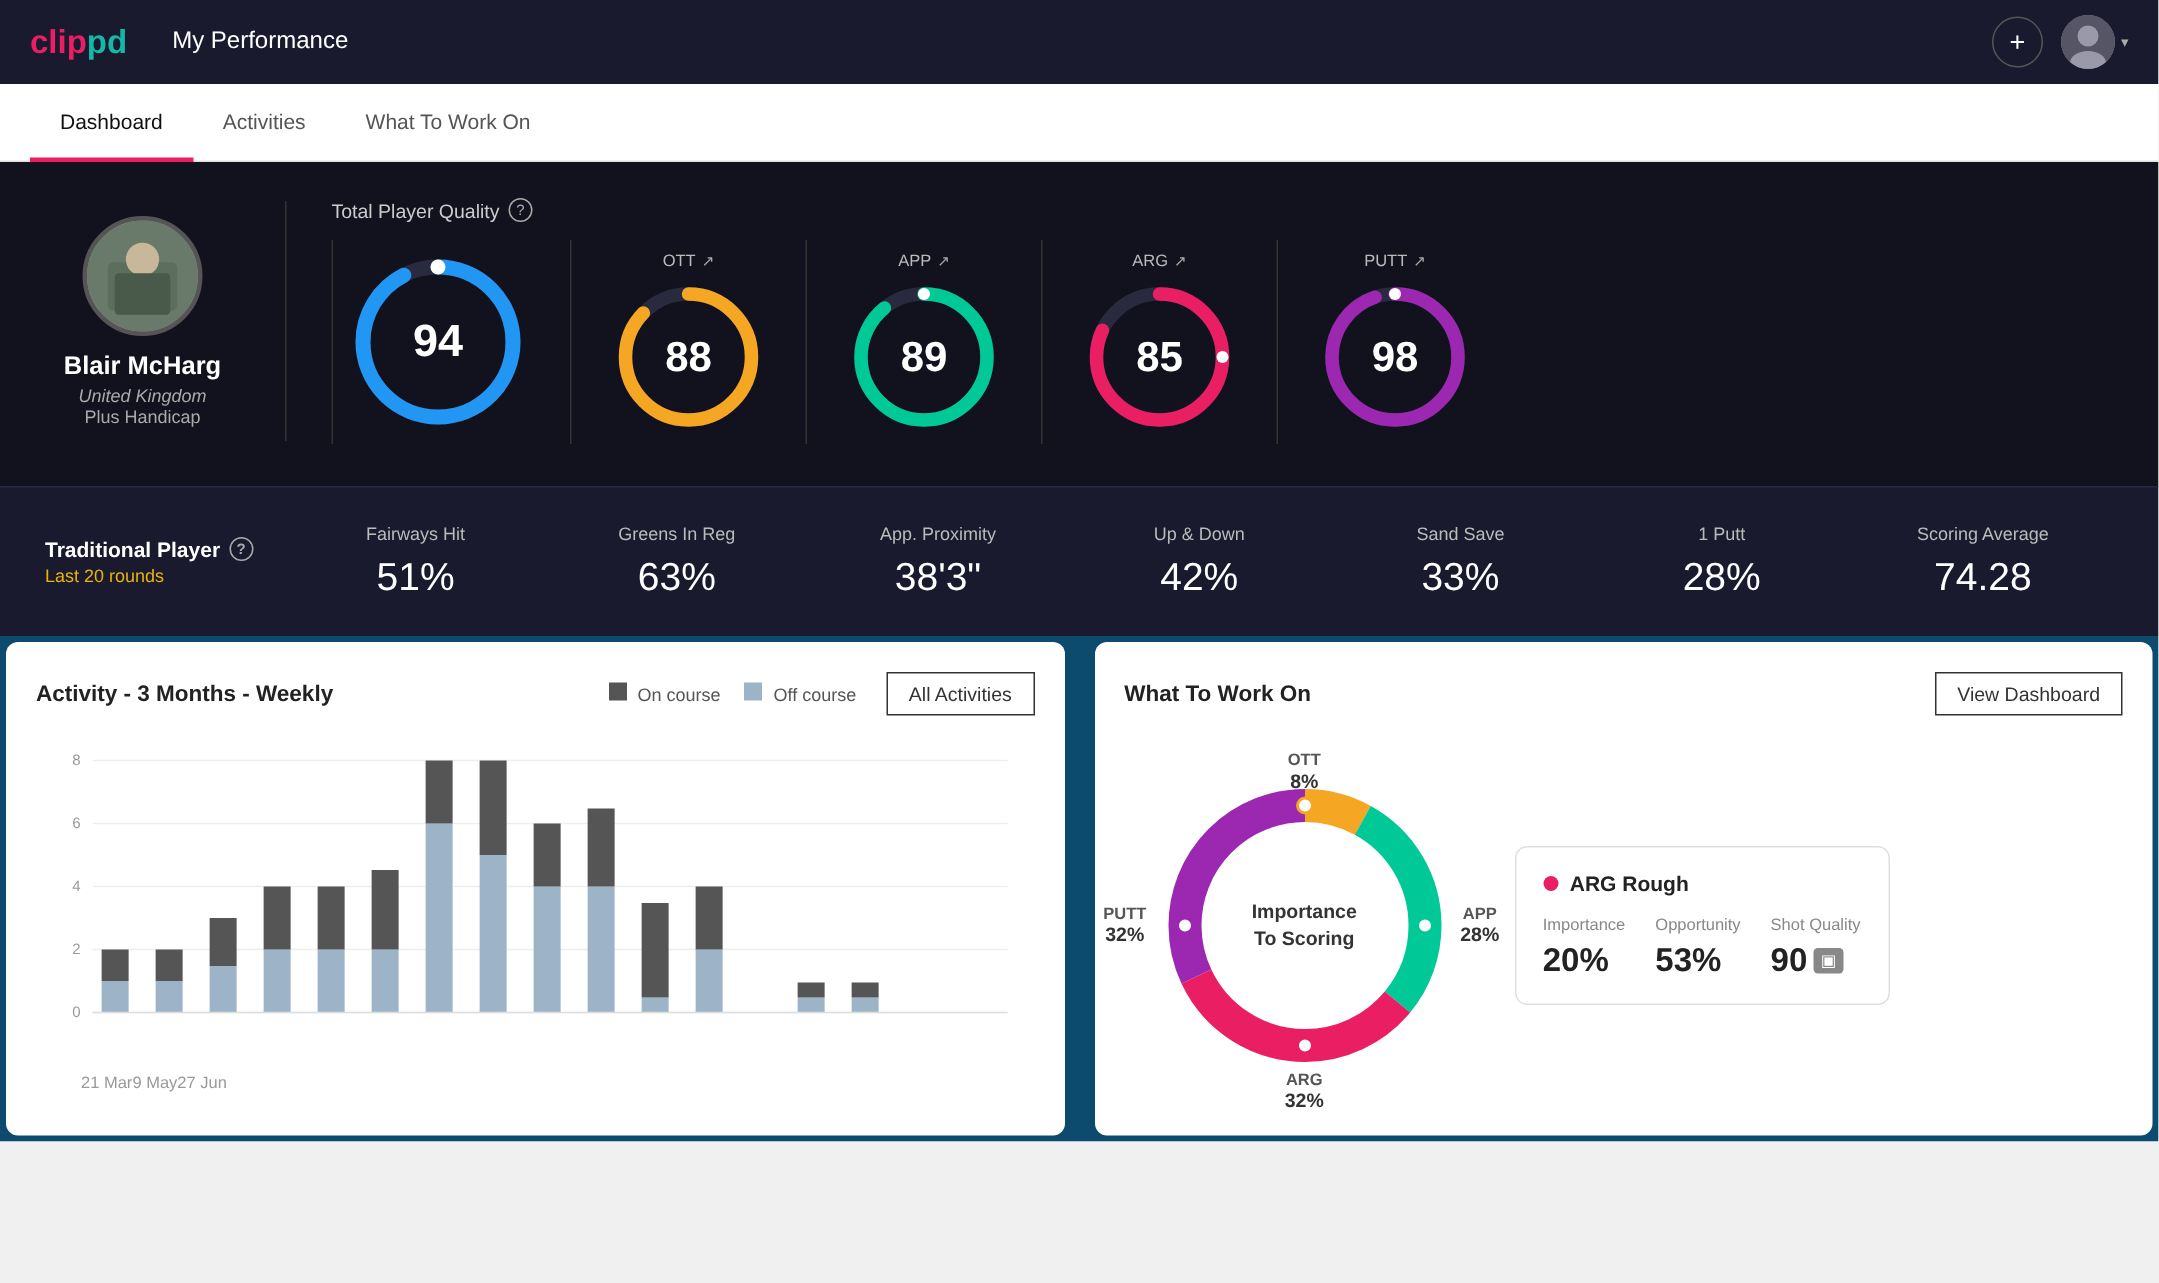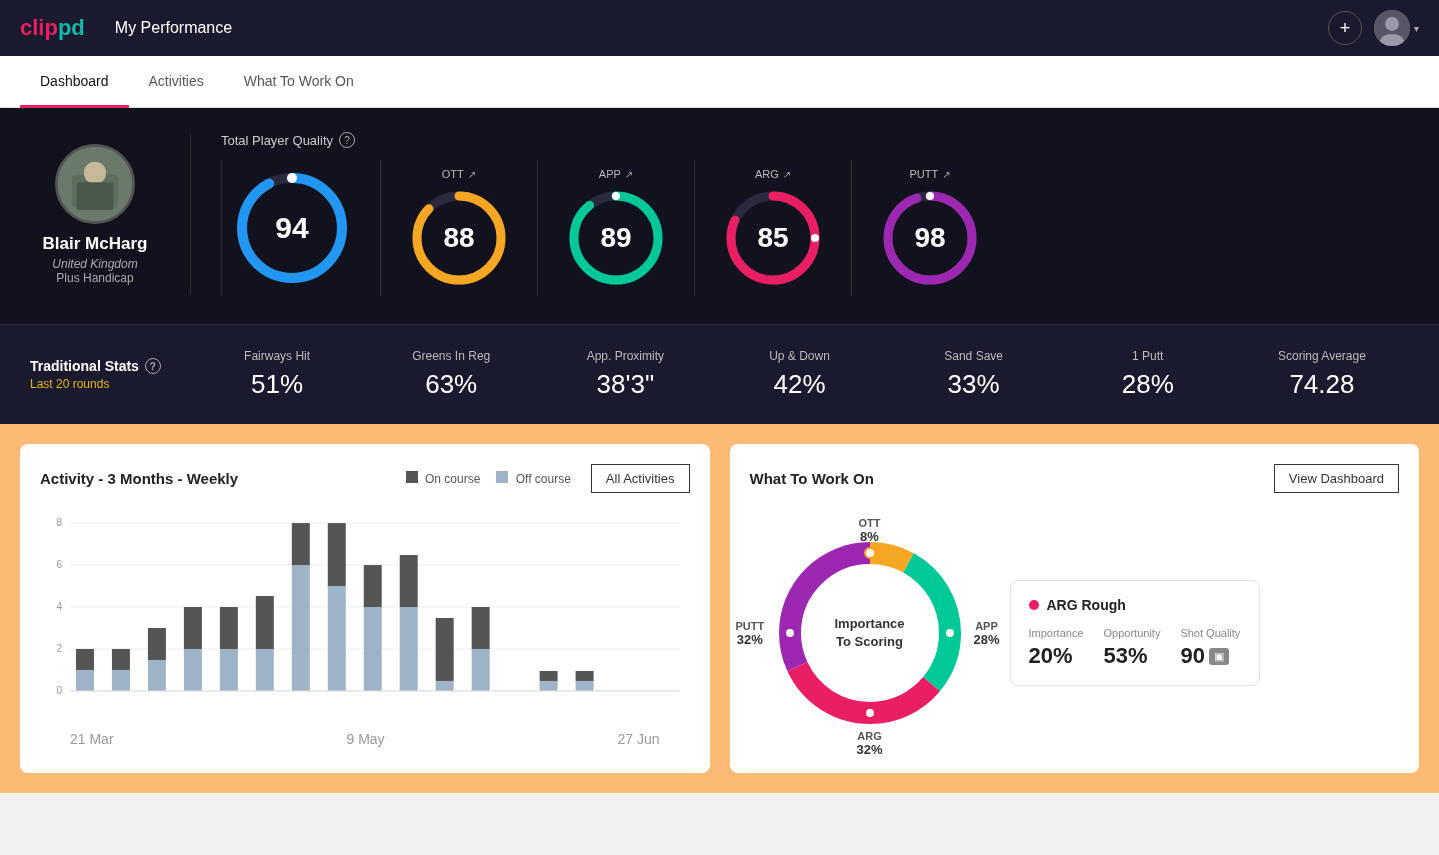--- a/index.html
+++ b/index.html
@@ -78,33 +78,33 @@
     }
     .stat-label-wrap { min-width: 160px; }
     .stat-section-title { font-size: 14px; font-weight: bold; display: flex; align-items: center; gap: 6px; }
     .stat-section-sub { font-size: 12px; color: #eab308; margin-top: 3px; }
     .stat-items { display: flex; flex: 1; gap: 0; }
     .stat-item { flex: 1; text-align: center; }
     .stat-name { font-size: 12px; color: #bbb; margin-bottom: 6px; }
     .stat-val { font-size: 26px; font-weight: 300; }
 
     
-    .bottom-wrap { display: flex; gap: 0; background: #fdba74; padding: 20px; gap: 20px; }
+    .bottom-wrap { display: flex; gap: 0; background: #0c4a6e; padding: 4px; gap: 20px; }
     .panel { background: #fff; border-radius: 8px; padding: 20px; }
     .panel-left { flex: 1; }
     .panel-right { flex: 1; }
 
     .panel-header { display: flex; align-items: center; justify-content: space-between; margin-bottom: 20px; }
     .panel-title { font-size: 15px; font-weight: 600; color: #222; }
     .legend { display: flex; align-items: center; gap: 16px; font-size: 12px; color: #555; }
     .btn-outline { border: 1.5px solid #333; background: none; border-radius: 0; padding: 6px 14px; font-size: 13px; color: #333; cursor: pointer; }
 
     
     .chart-area { position: relative; height: 220px; }
-    .chart-axis { display: flex; justify-content: space-between; padding: 4px 30px 0 30px; font-size: 14px; color: #999; }
+    .chart-axis { display: flex; padding: 4px 30px 0 30px; font-size: 11px; color: #999; }
 
     
     .work-content { display: flex; gap: 20px; align-items: center; }
 
     
     .info-card { border: 1px solid #e0e0e0; border-radius: 8px; padding: 16px 18px; min-width: 250px; }
     .info-card-title { display: flex; align-items: center; gap: 8px; font-size: 14px; font-weight: 600; color: #222; margin-bottom: 14px; }
     .red-dot { width: 10px; height: 10px; border-radius: 50%; background: #e91e63; display: inline-block; }
     .info-metrics { display: flex; gap: 20px; margin-top: 8px; }
     .info-metric-item { text-align: left; }
@@ -239,21 +239,21 @@
           </div>
         </div>
       </div>
     </div>
   </div>
 </div>
 
 <div class="stats-row">
   <div class="stat-label-wrap">
     <div class="stat-section-title">
-      <span>Traditional Stats</span>
+      <span>Traditional Player</span>
       <span class="help-icon">?</span>
     </div>
     <div class="stat-section-sub">Last 20 rounds</div>
   </div>
   <div class="stat-items">
     <div class="stat-item">
       <div class="stat-name">Fairways Hit</div>
       <div class="stat-val">51%</div>
     </div>
     <div class="stat-item">

